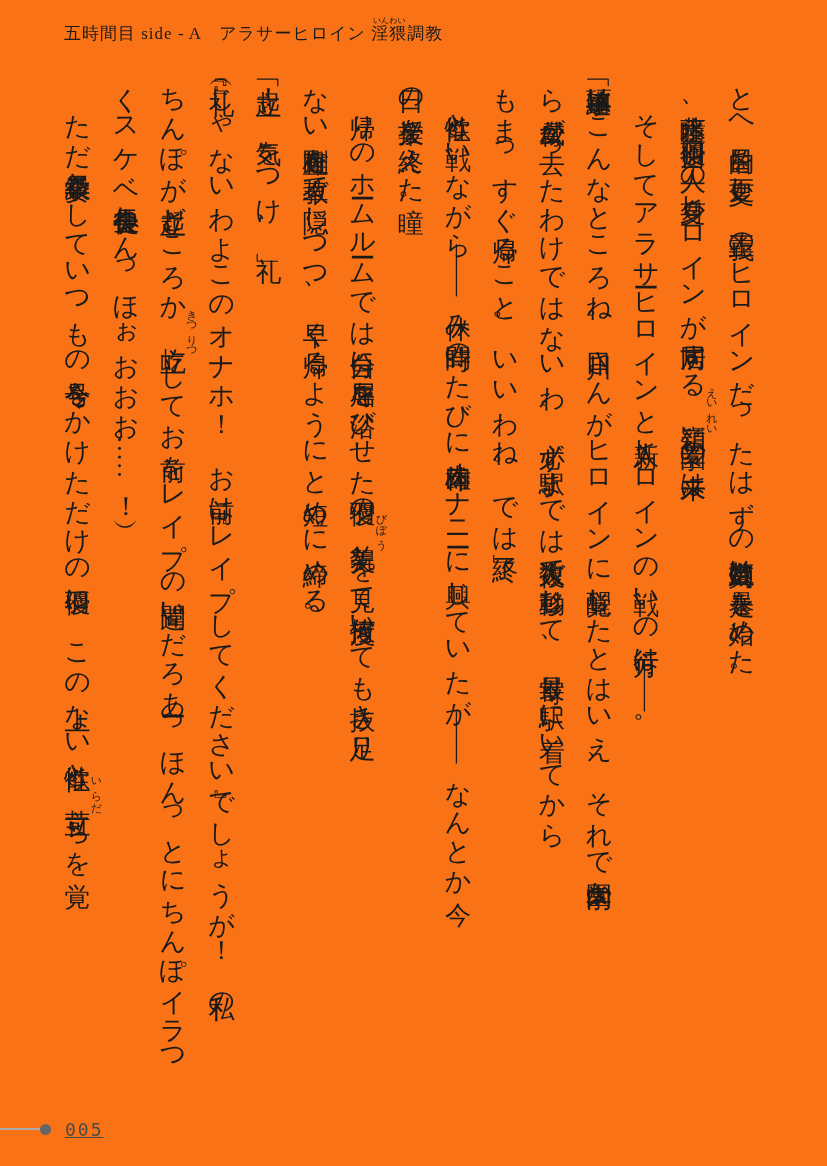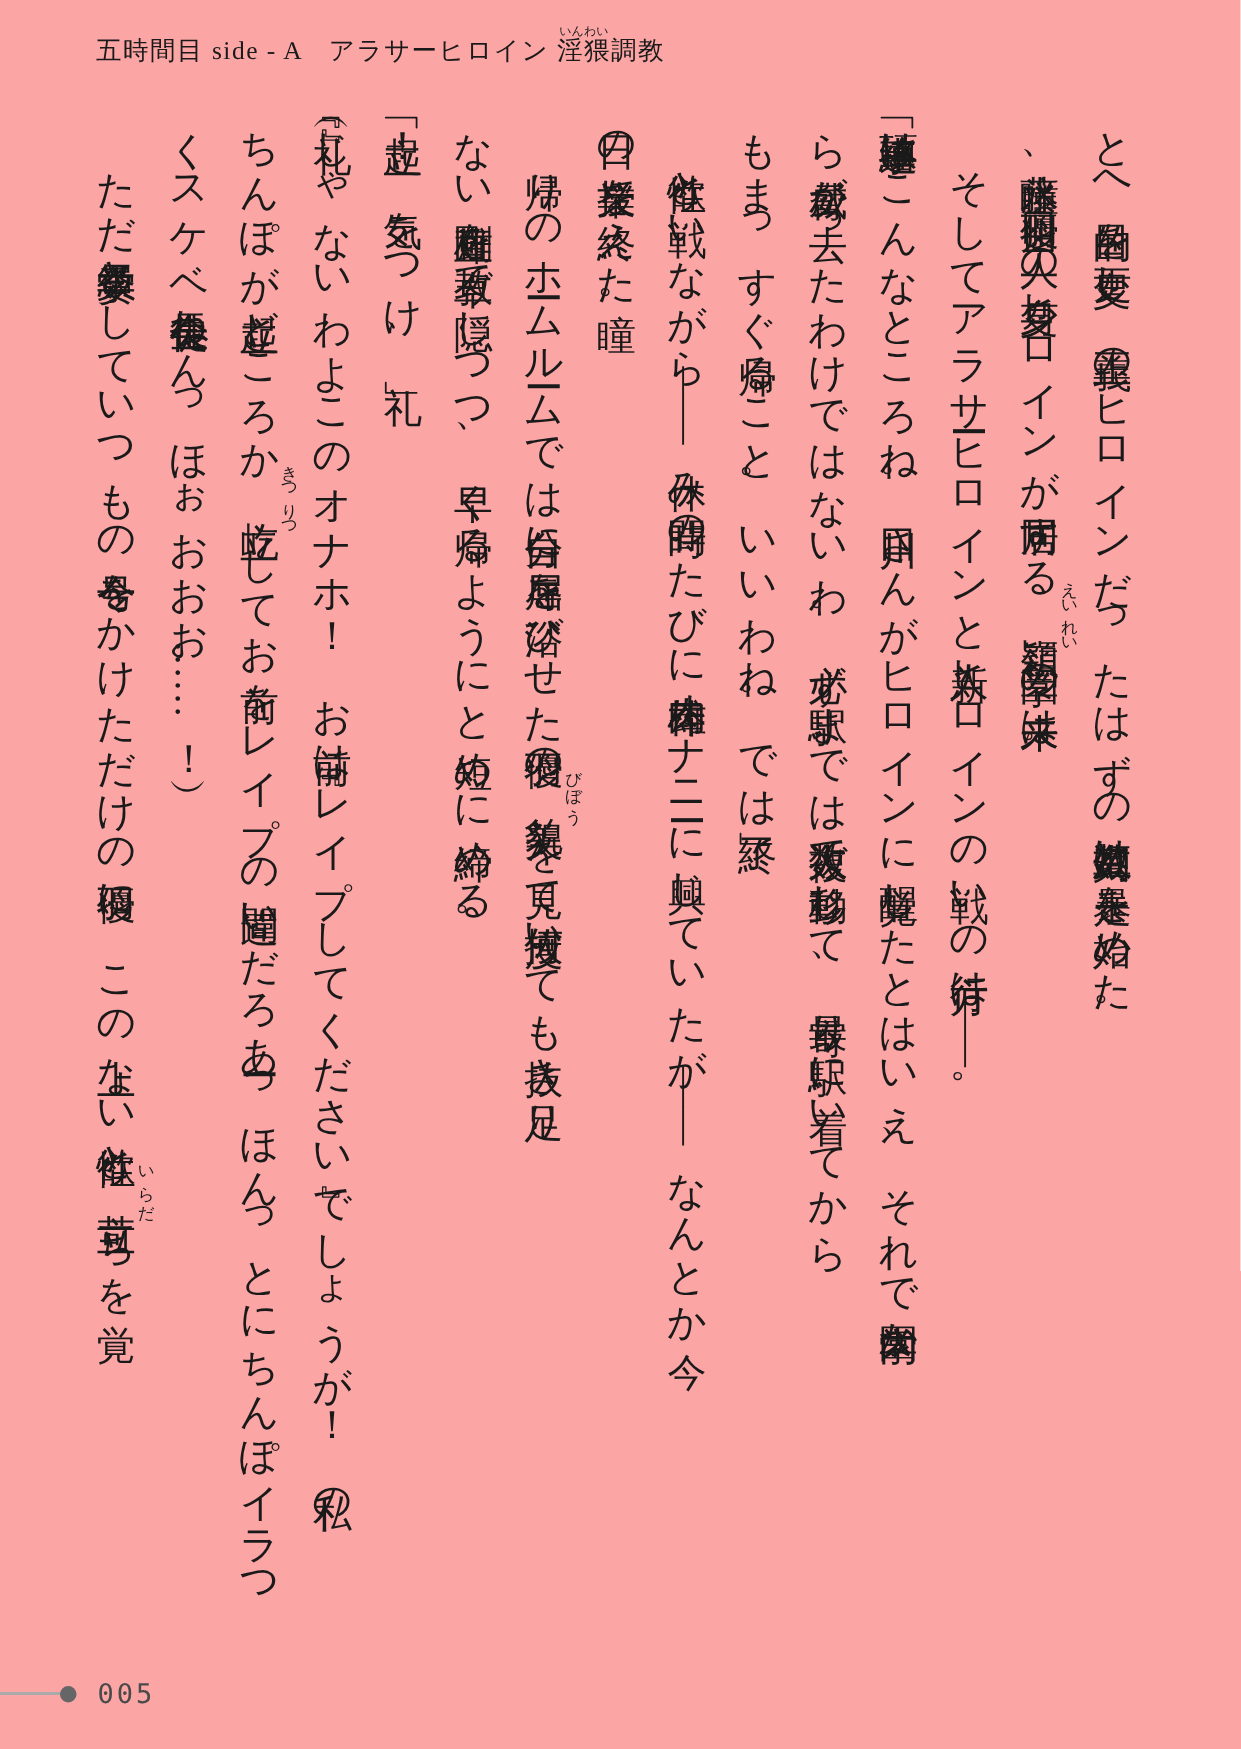--- a/index.html
+++ b/index.html
@@ -1,19 +1,19 @@
 <!DOCTYPE html>
 <html><head>
 <meta charset="utf-8">
 <style>
   html,body{margin:0;padding:0;background:#ffffff;}
   .page{
     position:relative;
     width:827px;height:1166px;
-    background:#fca5a5;
+    background:#f97316;
     overflow:hidden;
     font-family:"Liberation Serif","DejaVu Serif",serif;
     color:#1a1a1a;
   }
   
   .header{
     position:absolute;
     left:64px;top:16px;
     font-size:17px;
     letter-spacing:1px;
@@ -56,20 +56,21 @@
     border-radius:50%;
     background:#666666;
     margin-left:-1px;
   }
   .pagenum{
     margin-left:14px;
     font-family:"DejaVu Sans Mono","Liberation Mono",monospace;
     font-size:18px;
     letter-spacing:2px;
     color:#4a4a4a;
+    text-decoration:underline;
   }
 </style>
 </head>
 <body>
 
 <div class="page">
   <div class="header" id="header">五時間目 side - A　アラサーヒロイン <ruby>淫猥<rt>いんわい</rt></ruby>調教</div>
   <div class="text-area" id="text-area">
       <p class="tline">とへ目的を変更し、正義のヒロインだったはずの幻数真姫は暴走を始めた。</p>
       <p class="tline indent">氷藤瞳、川口優羽、二人の変身ヒロインが同居する<ruby>穎嶺<rt>えいれい</rt></ruby>学園の未来は。</p>

